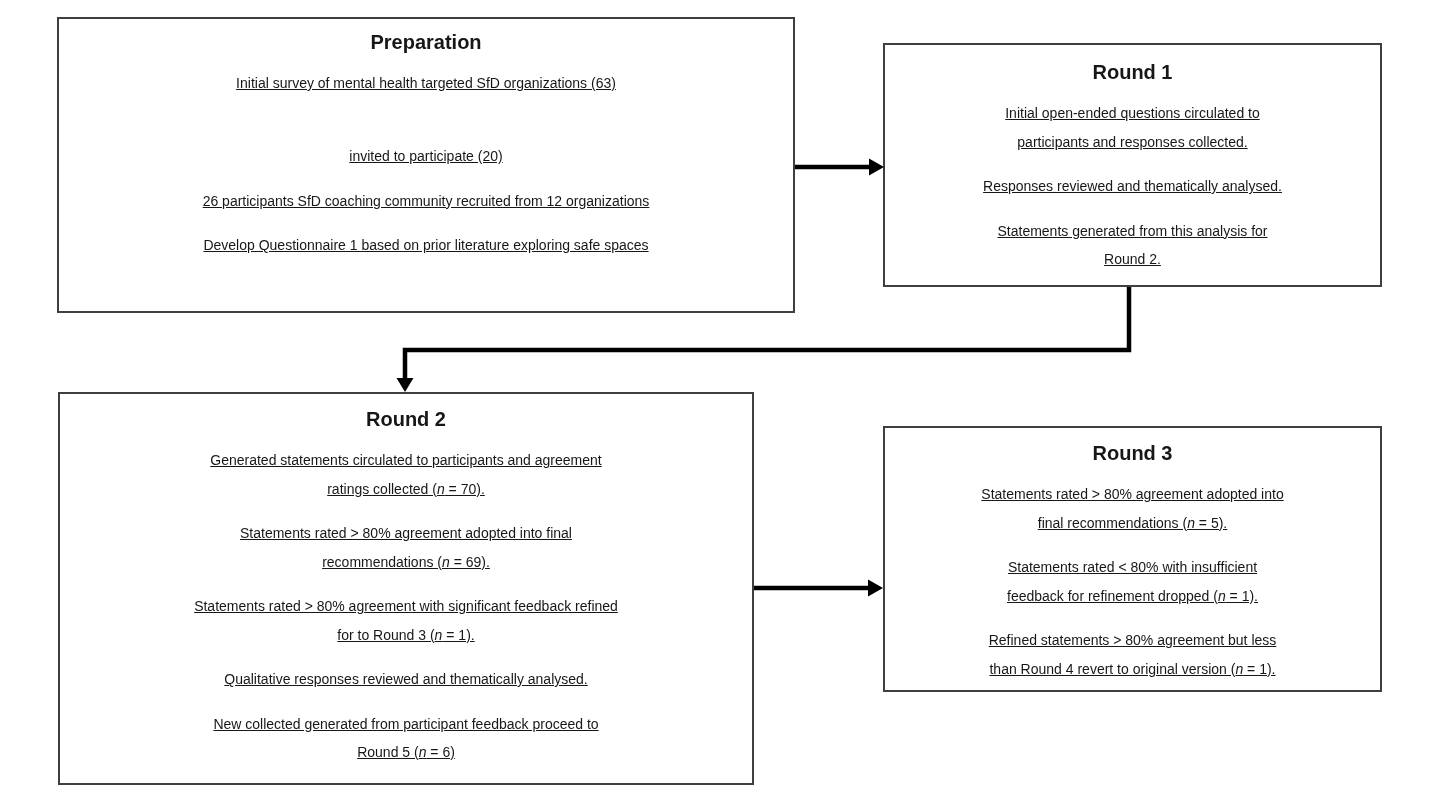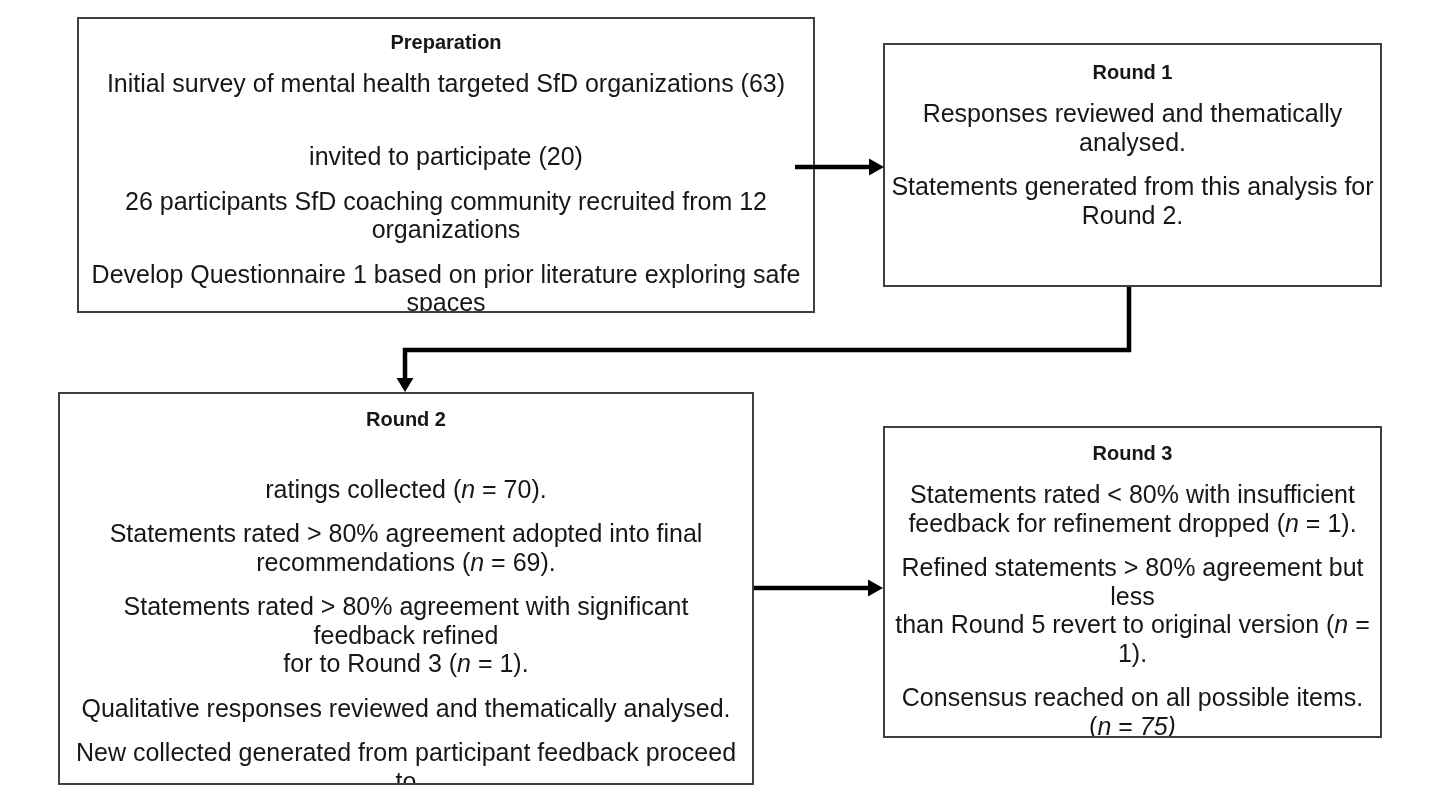--- a/index.html
+++ b/index.html
@@ -31,30 +31,31 @@
     overflow: hidden;
   }
   .box h2 {
     margin: 0;
     font-size: 20px;
     line-height: 30px;
     font-weight: 700;
   }
   .box p {
     margin: 16px 0 0 0;
-    font-size: 25px;
+    font-size: 14px;
     line-height: 28.5px;
+    text-decoration: underline;
   }
   .box p:first-of-type { margin-top: 12px; }
   .box p i { font-style: italic; }
 
-  .box-preparation { left: 57px;  top: 17px;  width: 738px; height: 296px; padding: 8px 12px; margin-left: 20px; }
+  .box-preparation { left: 57px;  top: 17px;  width: 738px; height: 296px; padding: 8px 12px; }
   .box-round1      { left: 883px; top: 43px;  width: 499px; height: 244px; padding: 12px 4px; }
   .box-round2      { left: 58px;  top: 392px; width: 696px; height: 393px; padding: 10px 12px; }
-  .box-round3      { left: 883px; top: 426px; width: 499px; height: 312px; padding: 10px 10px; }
+  .box-round3      { left: 883px; top: 426px; width: 499px; height: 266px; padding: 10px 10px; }
 
   svg.arrows {
     position: absolute;
     inset: 0;
     width: 1430px;
     height: 804px;
     pointer-events: none;
   }
   .arrow-line {
     stroke: var(--arrow);
@@ -75,41 +76,43 @@
         <p><span>Initial survey of mental health targeted SfD organizations (63)</span></p>
         <p><br><span>invited to participate (20)</span></p>
         <p><span>26 participants SfD coaching community recruited from 12 organizations</span></p>
         <p><span>Develop Questionnaire 1 based on prior literature exploring safe spaces</span><br></p>
       </div>
   </section>
 
   <section class="box box-round1">
     <h2>Round 1</h2>
     <div>
+        <p><span>Initial open-ended questions circulated to</span><br><span>participants and responses collected.</span></p>
         <p><span>Responses reviewed and thematically analysed.</span></p>
         <p><span>Statements generated from this analysis for</span><br><span>Round 2.</span></p>
       </div>
   </section>
 
   <section class="box box-round2">
     <h2>Round 2</h2>
     <div>
-        <p><br><span>ratings collected (</span><i>n</i><span> = 70).</span></p>
+        <p><span>Generated statements circulated to participants and agreement</span><br><span>ratings collected (</span><i>n</i><span> = 70).</span></p>
         <p><span>Statements rated &gt; 80% agreement adopted into final</span><br><span>recommendations (</span><i>n</i><span> = 69).</span></p>
         <p><span>Statements rated &gt; 80% agreement with significant feedback refined</span><br><span>for to Round 3 (</span><i>n</i><span> = 1).</span></p>
         <p><span>Qualitative responses reviewed and thematically analysed.</span></p>
         <p><span>New collected generated from participant feedback proceed to</span><br><span>Round 5 (</span><i>n</i><span> = 6)</span></p>
       </div>
   </section>
 
   <section class="box box-round3">
     <h2>Round 3</h2>
     <div>
+        <p><span>Statements rated &gt; 80% agreement adopted into</span><br><span>final recommendations (</span><i>n</i><span> = 5).</span></p>
         <p><span>Statements rated &lt; 80% with insufficient</span><br><span>feedback for refinement dropped (</span><i>n</i><span> = 1).</span></p>
-        <p><span>Refined statements &gt; 80% agreement but less</span><br><span>than Round 5 revert to original version (</span><i>n</i><span> = 1).</span></p>
+        <p><span>Refined statements &gt; 80% agreement but less</span><br><span>than Round 4 revert to original version (</span><i>n</i><span> = 1).</span></p>
         <p><span>Consensus reached on all possible items. (</span><i>n</i><span> = </span><i>75)</i></p>
       </div>
   </section>
 
   <svg class="arrows" viewBox="0 0 1430 804" xmlns="http://www.w3.org/2000/svg">
 
     <g>
       <line class="arrow-line" x1="795" y1="167" x2="870" y2="167"></line>
       <polygon class="arrow-head" points="869,158.5 869,175.5 884,167"></polygon>
     </g>

